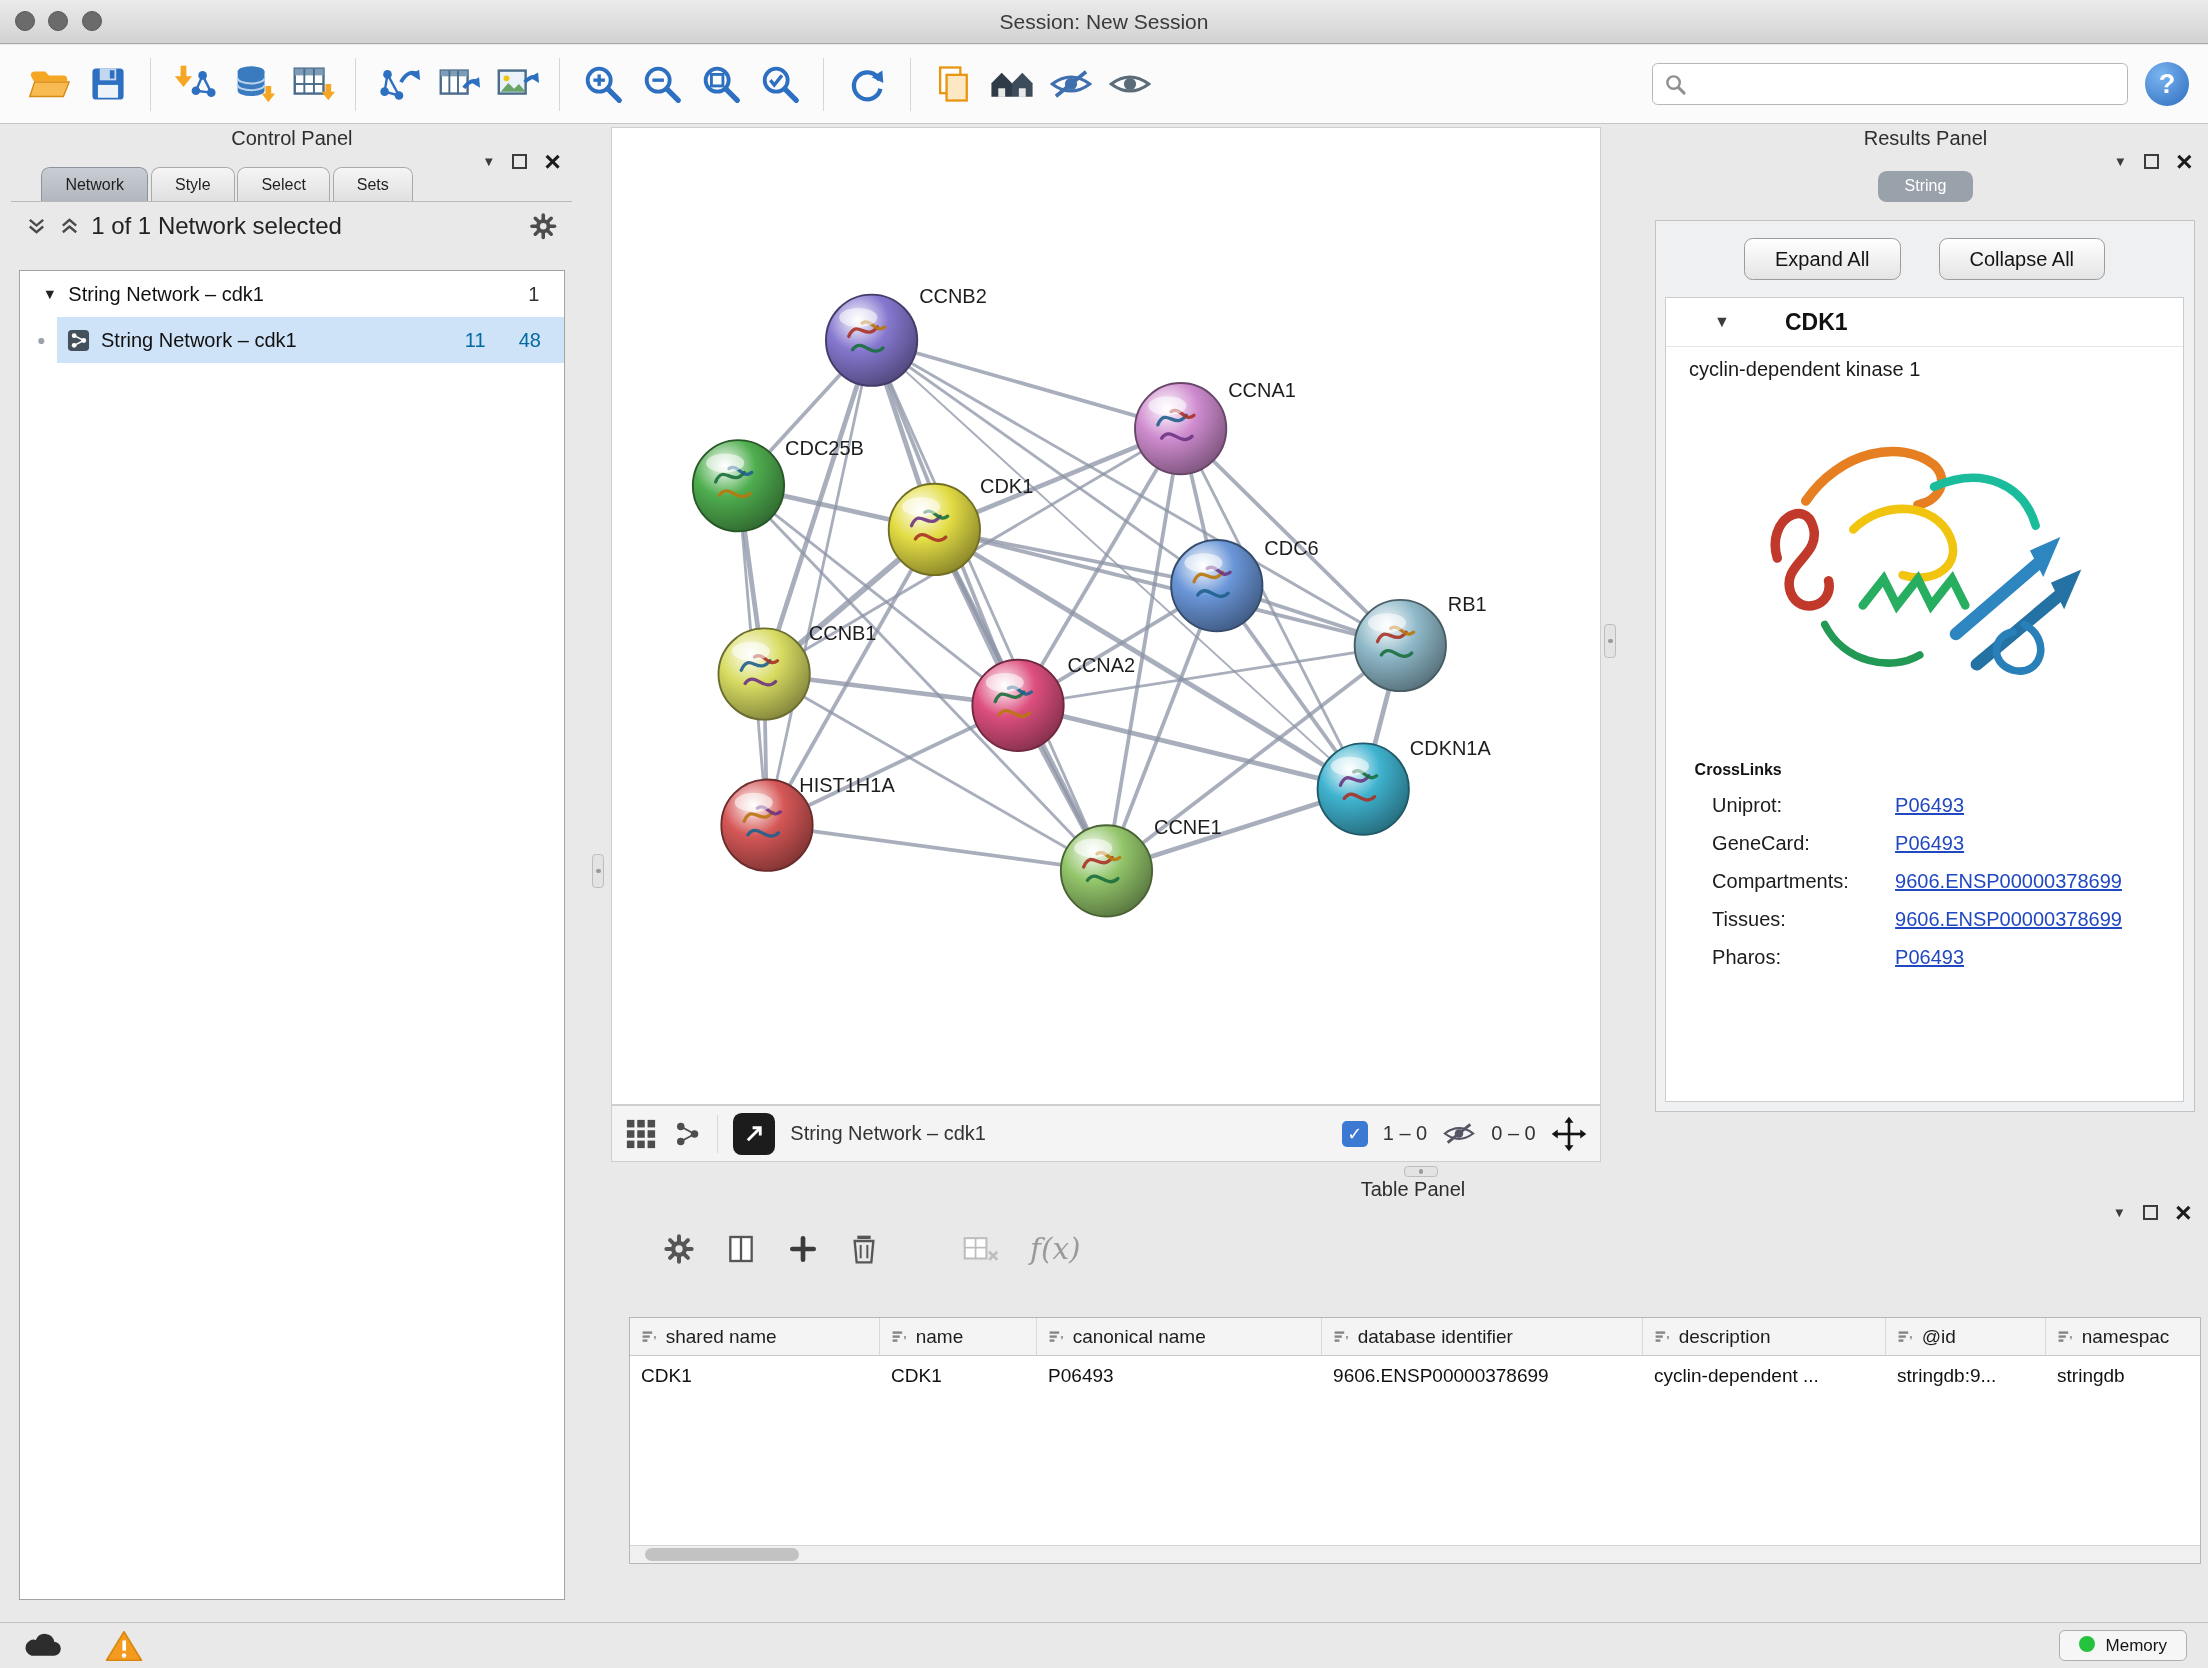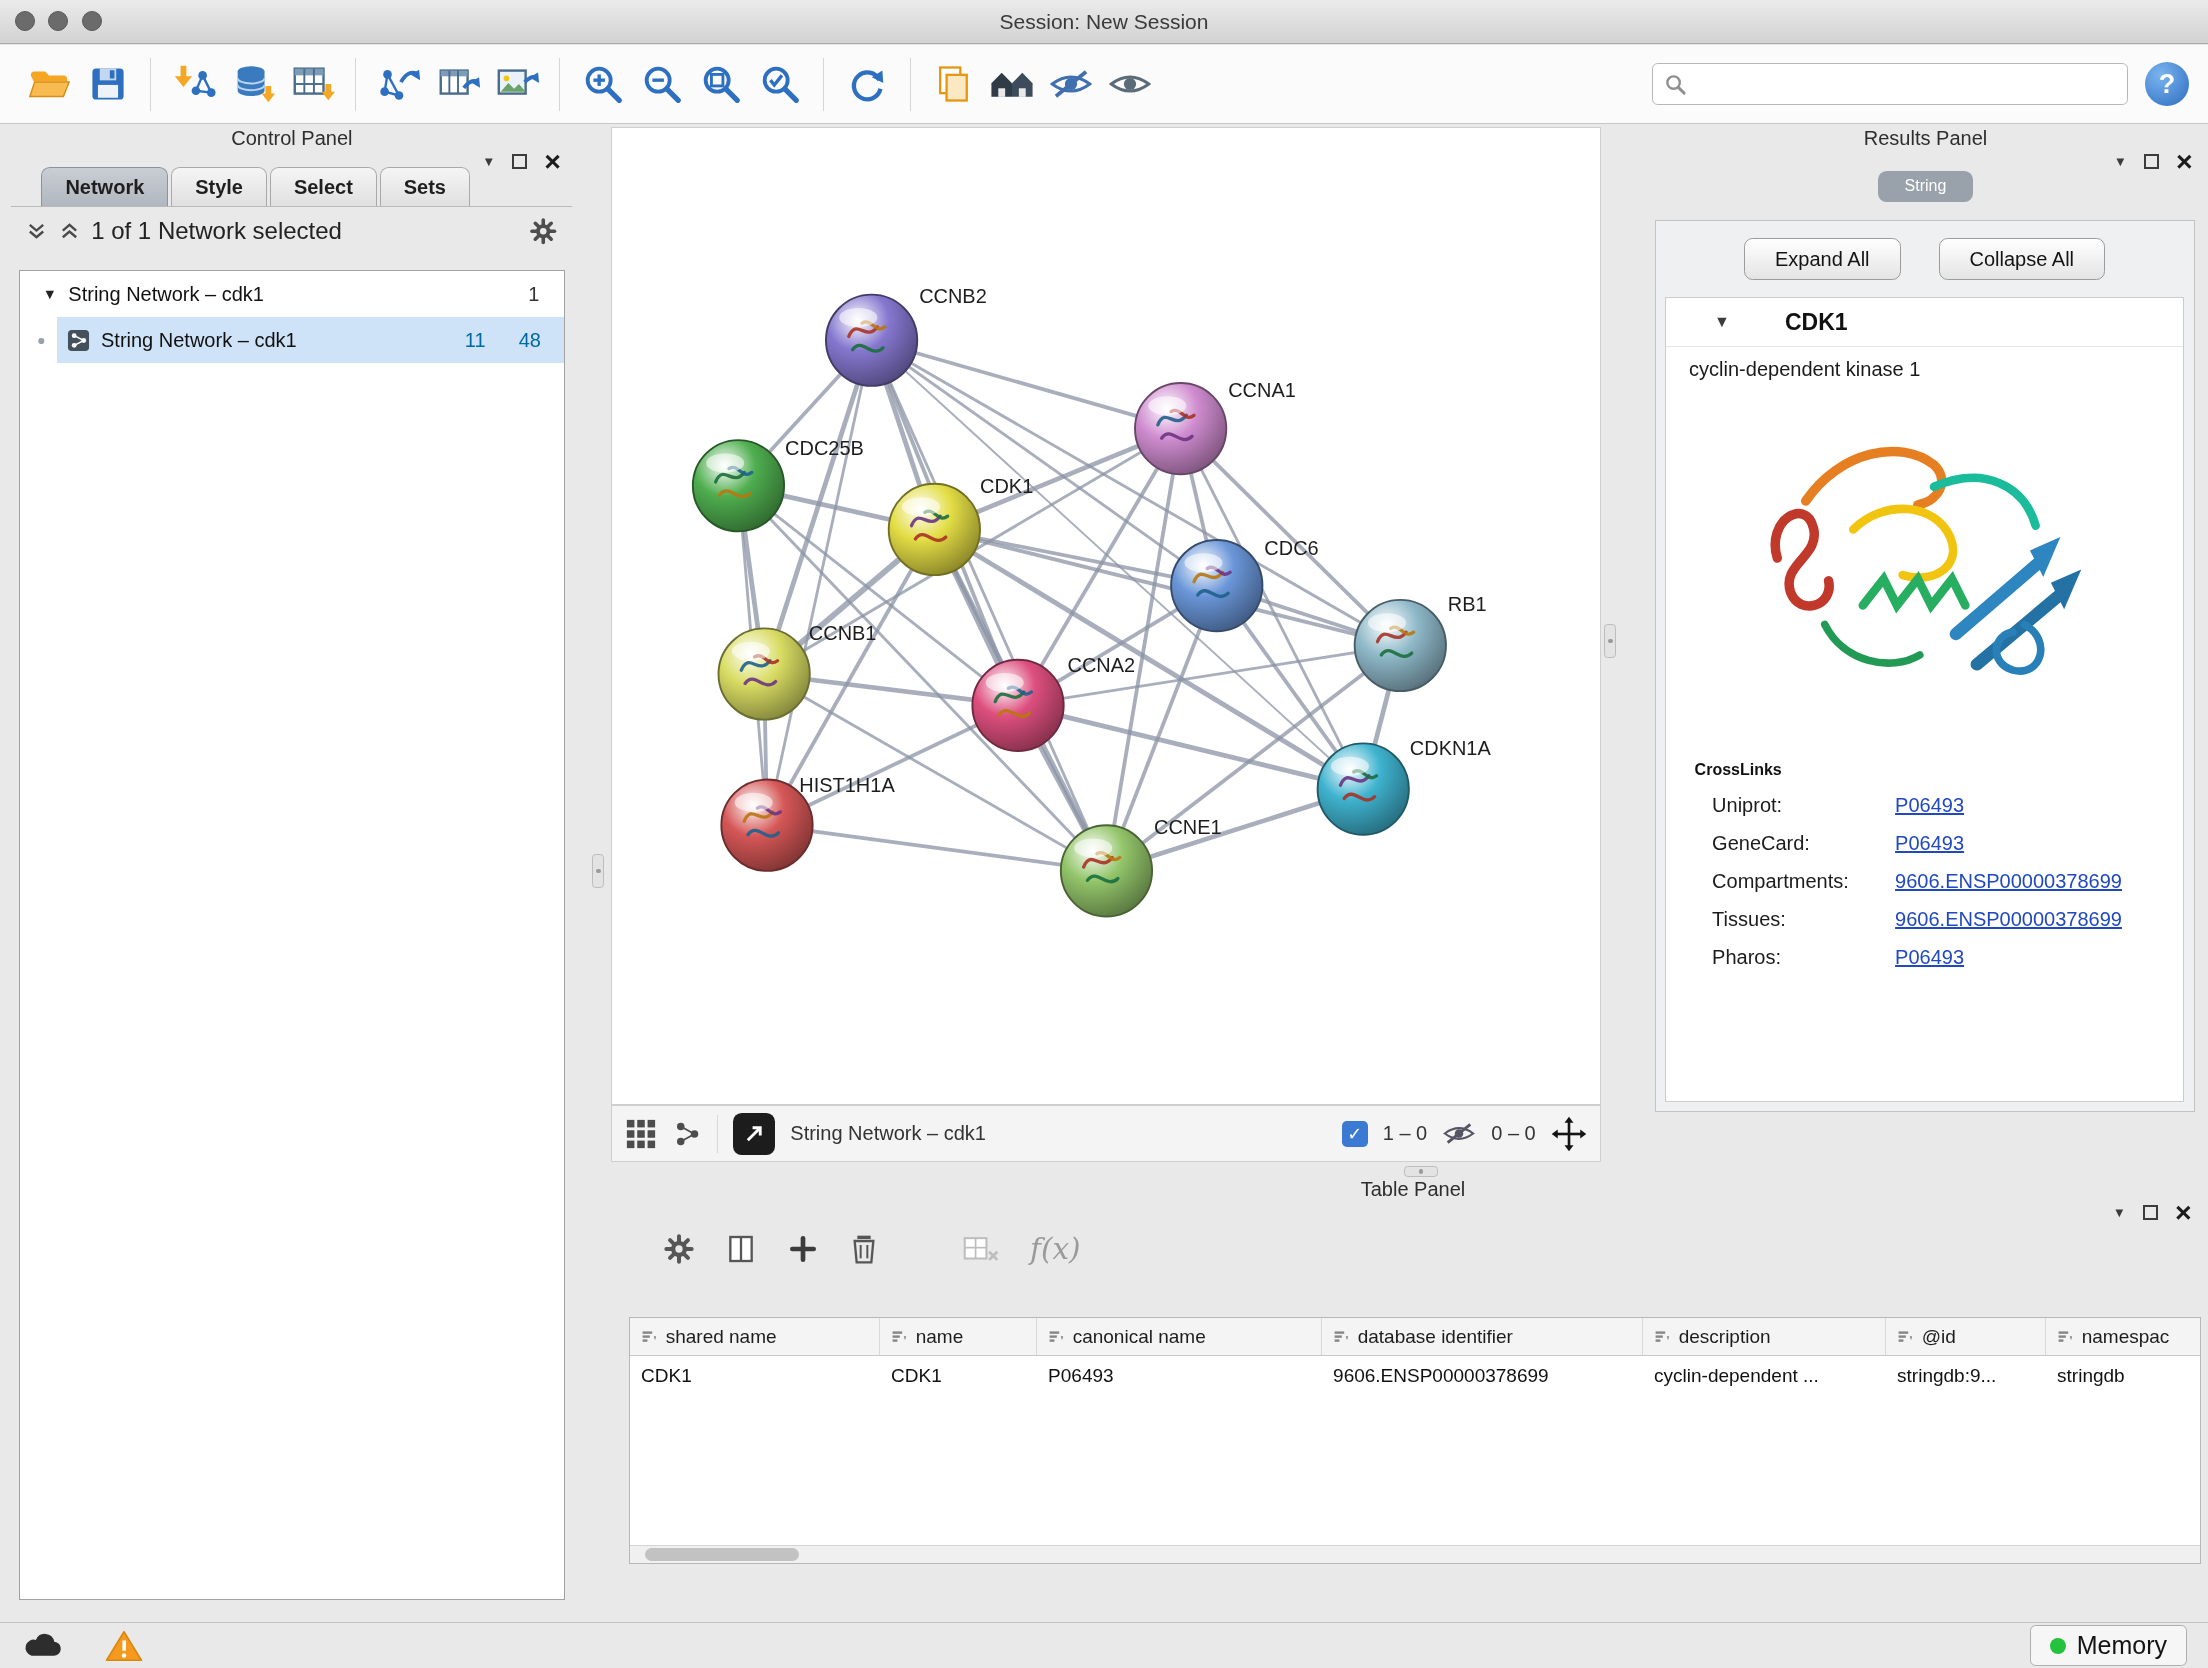--- a/index.html
+++ b/index.html
@@ -29,22 +29,22 @@
   
   .panel-header{height:40px;display:flex;align-items:center;padding:0 11.4px;font-size:20px;color:#2e2e2e;flex-direction:column;}
   .ph-icons{margin-left:auto;display:flex;align-items:center;gap:17px;}
   .ph-chev{font-size:13.3px;color:#3c3c3c;line-height:1;}
   .ph-float{width:15px;height:15px;border:2.4px solid #3c3c3c;display:inline-block;}
   .ph-close{font-size:28.5px;font-weight:bold;color:#1c1c1c;line-height:0.8;}
 
   
   .control-panel{position:absolute;left:11.4px;top:127px;width:561px;height:1482px;background:#e9e9e9;}
   .tabs-row{display:flex;margin:0 0 0 30px;gap:2.9px;align-items:flex-end;}
-  .tab{padding:7.6px 23px;font-size:20px;border:1px solid #a9a9a9;border-bottom:none;
-    border-radius:8.6px 8.6px 0 0;background:linear-gradient(#f5f5f5,#e0e0e0);color:#1f1f1f;font-weight:bold;}
+  .tab{padding:7.6px 23px;font-size:16px;border:1px solid #a9a9a9;border-bottom:none;
+    border-radius:8.6px 8.6px 0 0;background:linear-gradient(#f5f5f5,#e0e0e0);color:#1f1f1f;}
   .tab.sel{background:linear-gradient(#c9ced4,#b1b7be);border-color:#8d939a;}
   .sel-row{display:flex;align-items:center;height:49px;padding:0 15px;gap:11.4px;border-top:1px solid #b9b9b9;}
   .sel-row .txt{flex:1;text-align:left;font-size:24px;color:#222;}
   .tree-box{position:absolute;left:7.6px;right:7.6px;top:143px;bottom:9.5px;background:#fff;border:1px solid #a3a3a3;}
   .tree-row{height:46px;display:flex;align-items:center;font-size:20px;color:#111;padding:0 9.5px;gap:11.4px;}
   .tree-caret{font-size:14.3px;color:#222;margin-left:13.3px;}
   .tree-count{margin-left:auto;padding-right:15px;color:#333;}
   .tree-bullet{color:#9aa3ab;font-size:14.3px;margin-left:7.6px;}
   .tree-hl{flex:1;height:100%;display:flex;align-items:center;gap:11.4px;background:#cfe3f8;padding:0 9.5px;}
   .tree-hl .lbl{flex:1;}
@@ -93,22 +93,22 @@
   .td{padding:8.6px 11.4px;font-size:19px;color:#111;flex:0 0 auto;white-space:nowrap;overflow:hidden;}
   .hscroll{position:absolute;left:0;right:0;bottom:0;height:18px;background:#f0f0f0;border-top:1px solid #d4d4d4;}
   .hthumb{position:absolute;left:15px;top:1.9px;bottom:1.9px;width:154px;background:#c2c2c2;border-radius:8.6px;}
   .tp-tabs{position:absolute;left:0;right:0;top:398px;display:flex;justify-content:center;}
   .ttab{padding:7.6px 25px;font-size:20px;border:1px solid #a7a7a7;background:#ececec;color:#161616;}
   .ttab.sel{background:#7d7d7d;color:#fff;border-color:#6c6c6c;}
 
   
   .statusbar{position:absolute;left:0;right:0;bottom:0;height:46px;background:#e9e9e9;
     border-top:1px solid #c2c2c2;display:flex;align-items:center;padding:0 21px;gap:42px;}
-  .memory{margin-left:auto;display:flex;align-items:center;gap:10.5px;border:1px solid #aeaeae;
-    border-radius:5.7px;background:#f6f6f6;padding:4.8px 19px;font-size:25px;color:#141414;}
+  .memory{margin-left:auto;display:flex;align-items:flex-start;gap:10.5px;border:1px solid #aeaeae;
+    border-radius:5.7px;background:#f6f6f6;padding:4.8px 19px;font-size:17px;color:#141414;}
   .gdot{width:16px;height:16px;border-radius:50%;background:#25c33d;}
 
   .split{position:absolute;background:#e3e3e3;border:1px solid #bdbdbd;border-radius:3.8px;}
   .split .d{position:absolute;left:50%;top:50%;width:4.8px;height:4.8px;margin:-2.4px 0 0 -2.4px;border-radius:50%;background:#9a9a9a;}
 </style>
 </head>
 <body>
 
 <div class="titlebar">
   <div class="lights">

